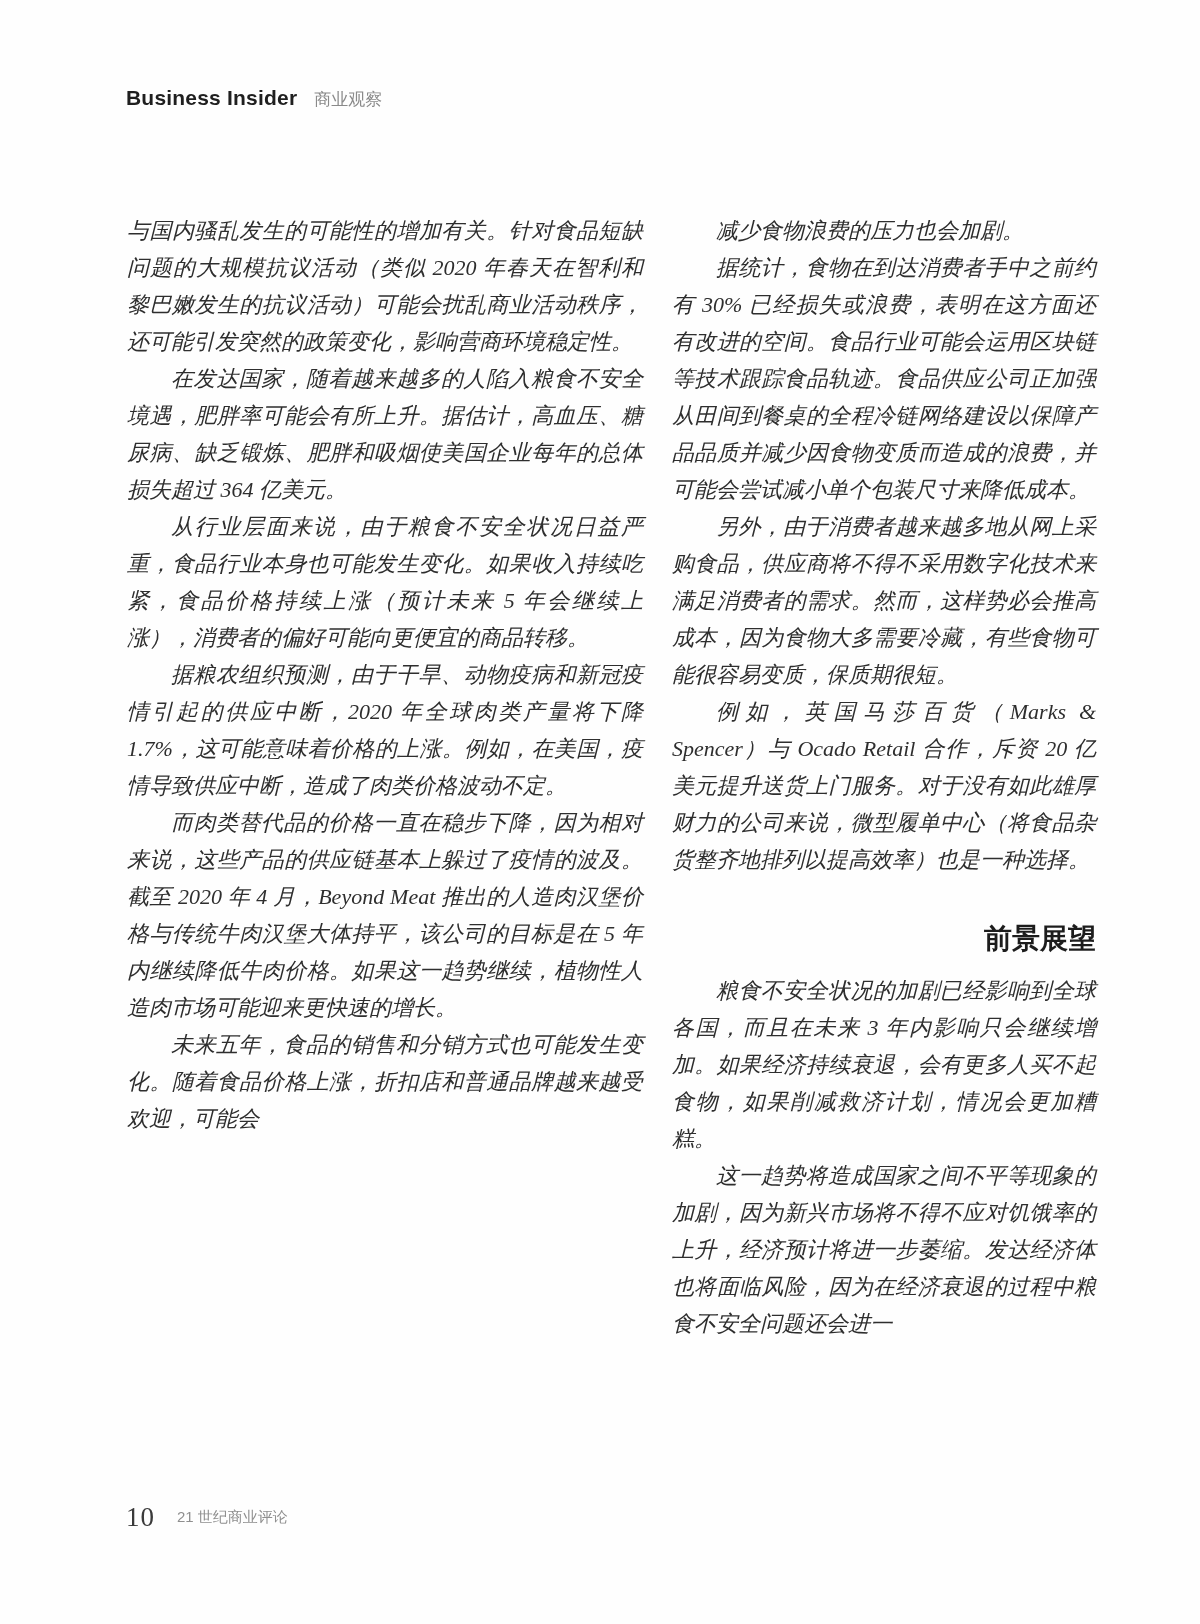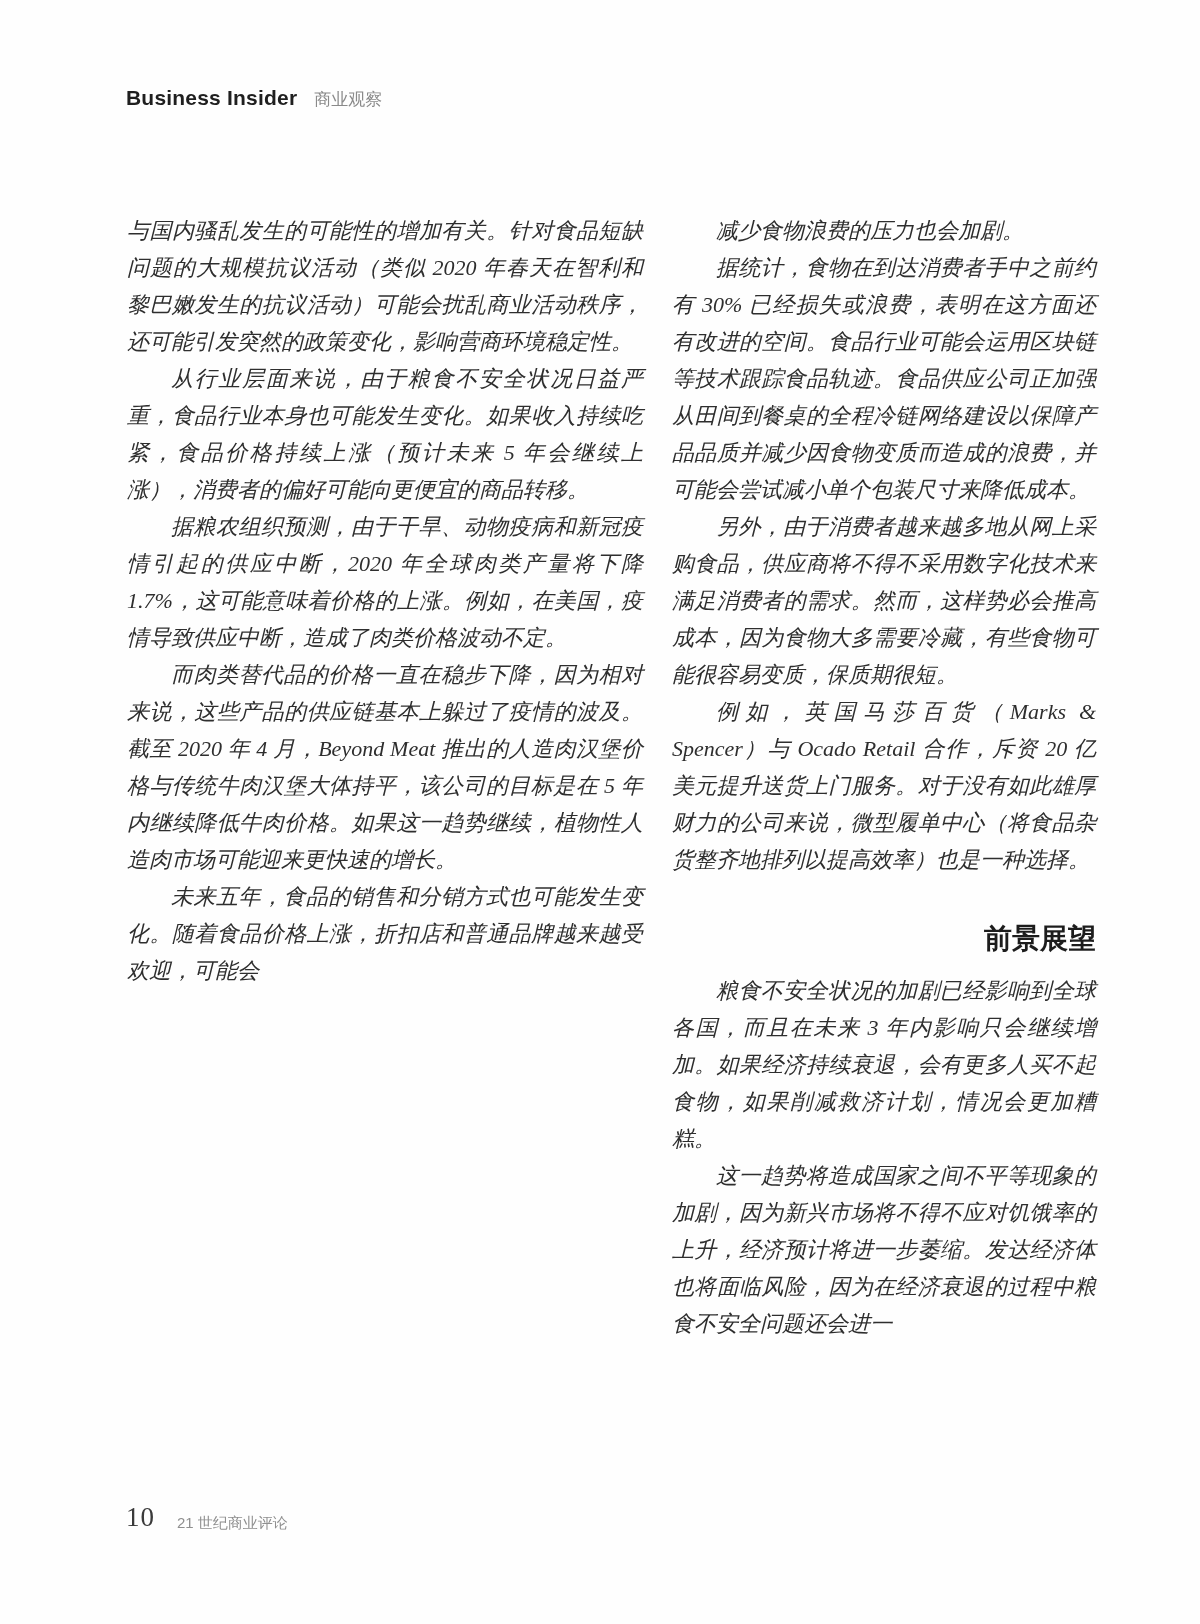--- a/index.html
+++ b/index.html
@@ -59,21 +59,21 @@
     line-height: 34px;
     text-align: right;
   }
 
   
   .page-footer {
     position: absolute;
     left: 126px;
     top: 1502px;
     display: flex;
-    align-items: flex-end;
+    align-items: center;
   }
   .page-number {
     font-family: "Liberation Serif", "DejaVu Serif", serif;
     font-size: 27px;
     color: #3a3a3a;
     letter-spacing: 1px;
   }
   .journal-name {
     font-family: "Liberation Sans", "DejaVu Sans", sans-serif;
     font-size: 15px;
@@ -86,20 +86,21 @@
 
 <div class="page">
 
   <header class="page-header">
     <span class="brand">Business Insider</span>
     <span class="section-label">商业观察</span>
   </header>
 
   <section class="col col-left">
     <p class="cont">与国内骚乱发生的可能性的增加有关。针对食品短缺问题的大规模抗议活动（类似 2020 年春天在智利和黎巴嫩发生的抗议活动）可能会扰乱商业活动秩序，还可能引发突然的政策变化，影响营商环境稳定性。</p>
+    <p class="ind">在发达国家，随着越来越多的人陷入粮食不安全境遇，肥胖率可能会有所上升。据估计，高血压、糖尿病、缺乏锻炼、肥胖和吸烟使美国企业每年的总体损失超过 364 亿美元。</p>
     <p class="ind">从行业层面来说，由于粮食不安全状况日益严重，食品行业本身也可能发生变化。如果收入持续吃紧，食品价格持续上涨（预计未来 5 年会继续上涨），消费者的偏好可能向更便宜的商品转移。</p>
     <p class="ind">据粮农组织预测，由于干旱、动物疫病和新冠疫情引起的供应中断，2020 年全球肉类产量将下降 1.7%，这可能意味着价格的上涨。例如，在美国，疫情导致供应中断，造成了肉类价格波动不定。</p>
     <p class="ind">而肉类替代品的价格一直在稳步下降，因为相对来说，这些产品的供应链基本上躲过了疫情的波及。截至 2020 年 4 月，Beyond Meat 推出的人造肉汉堡价格与传统牛肉汉堡大体持平，该公司的目标是在 5 年内继续降低牛肉价格。如果这一趋势继续，植物性人造肉市场可能迎来更快速的增长。</p>
     <p class="ind">未来五年，食品的销售和分销方式也可能发生变化。随着食品价格上涨，折扣店和普通品牌越来越受欢迎，可能会</p>
   </section>
 
   <section class="col col-right">
     <p class="ind">减少食物浪费的压力也会加剧。</p>
     <p class="ind">据统计，食物在到达消费者手中之前约有 30% 已经损失或浪费，表明在这方面还有改进的空间。食品行业可能会运用区块链等技术跟踪食品轨迹。食品供应公司正加强从田间到餐桌的全程冷链网络建设以保障产品品质并减少因食物变质而造成的浪费，并可能会尝试减小单个包装尺寸来降低成本。</p>
     <p class="ind">另外，由于消费者越来越多地从网上采购食品，供应商将不得不采用数字化技术来满足消费者的需求。然而，这样势必会推高成本，因为食物大多需要冷藏，有些食物可能很容易变质，保质期很短。</p>

